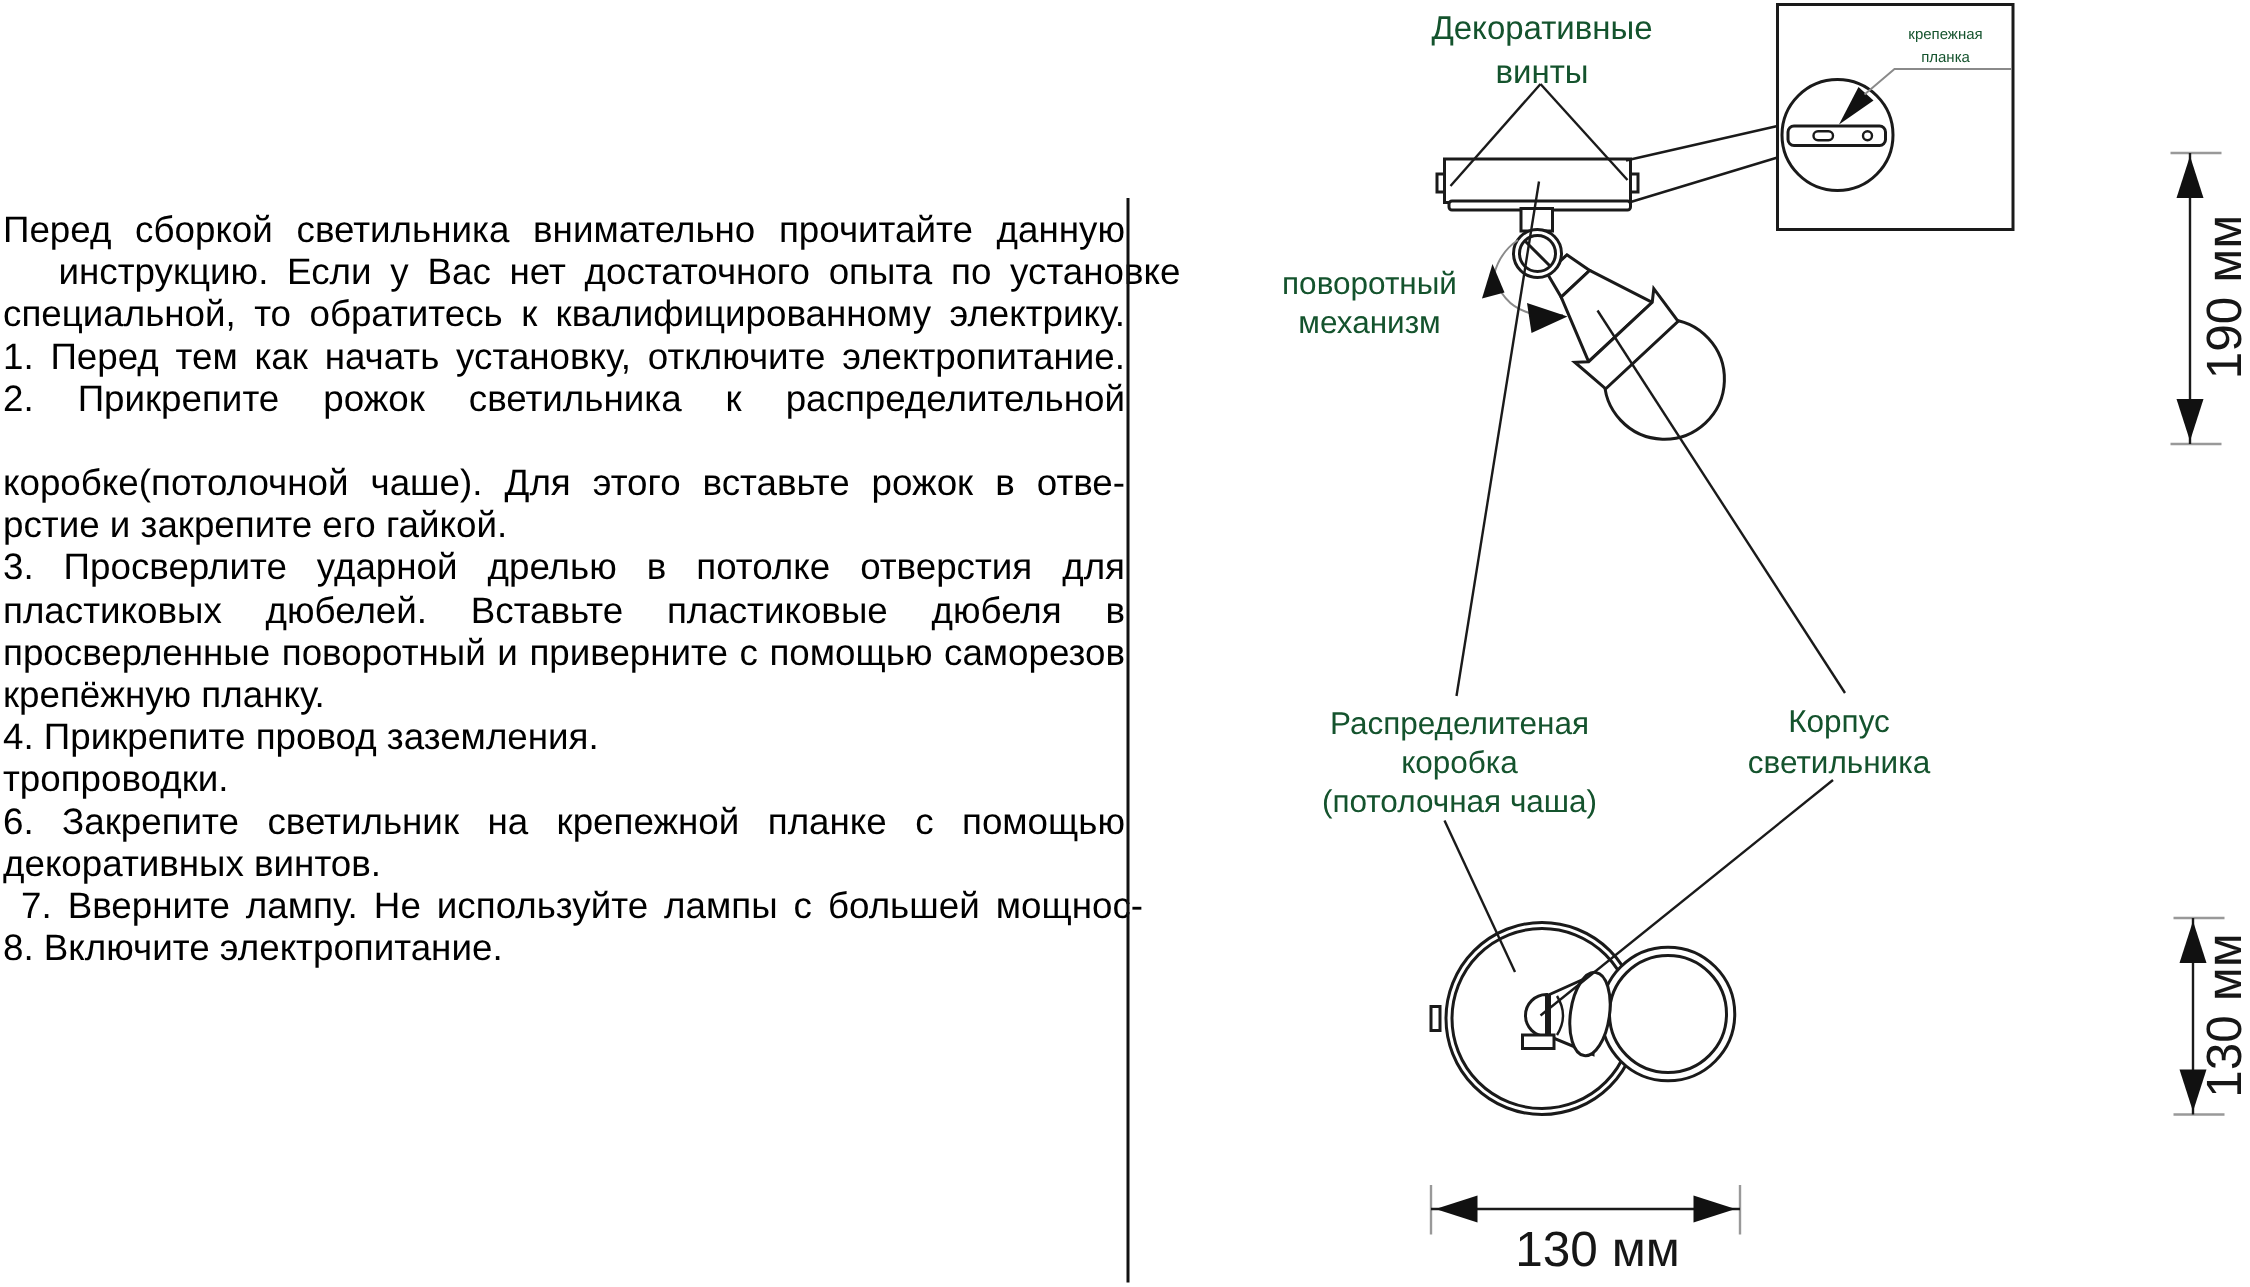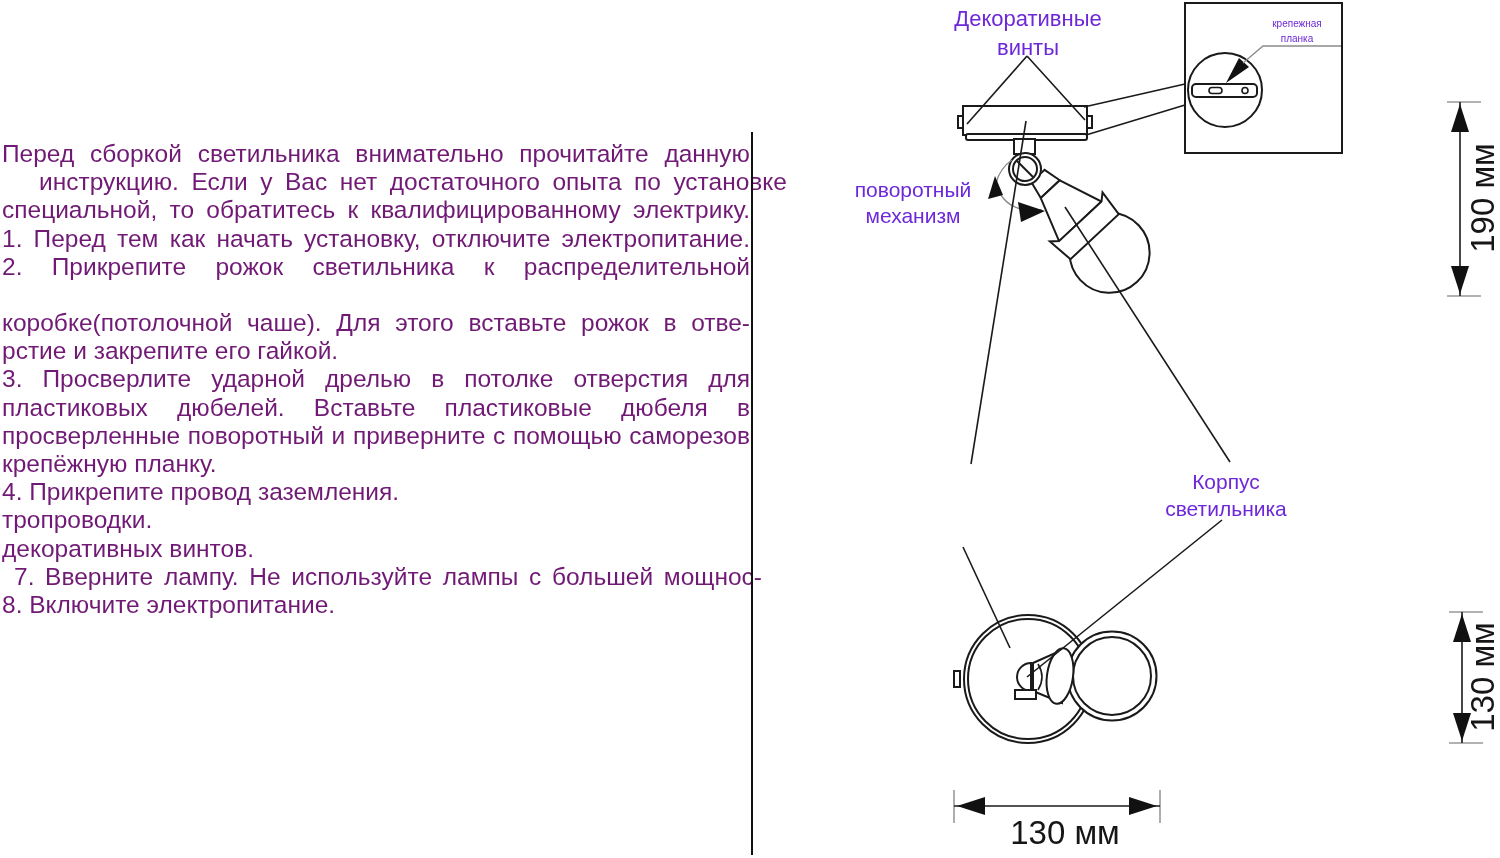--- a/index.html
+++ b/index.html
@@ -1,27 +1,27 @@
 <!DOCTYPE html>
 <html><head>
 <meta charset="utf-8">
 <style>
   html,body{margin:0;padding:0;background:#fff;}
   #page{position:relative;width:1500px;height:858px;background:#fff;overflow:hidden;
         font-family:"Liberation Sans",sans-serif;color:#1a1a1a;}
   
   #instructions{position:absolute;left:2px;top:140px;width:748px;
-                font-size:24.5px;line-height:28.2px;color:#701a75;}
+                font-size:24.5px;line-height:28.2px;color:#000000;}
   .instr-line{width:100%;white-space:nowrap;}
   .instr-line span{white-space:inherit;}
   
   #divider{position:absolute;left:751px;top:132px;width:2px;height:723px;background:#111;}
   
   .dlabel{position:absolute;transform:translateX(-50%);text-align:center;
-          white-space:pre-line;font-size:21px;line-height:26px;color:#6d28d9;}
+          white-space:pre-line;font-size:21px;line-height:26px;color:#14532d;}
   .dlabel.small{font-size:10px;line-height:14.5px;}
   .dimtext{position:absolute;font-size:33px;color:#161616;white-space:nowrap;}
   .dimtext.vert{transform:translate(-50%,-50%) rotate(-90deg);}
   .dimtext.horiz{transform:translateX(-50%);}
   svg{position:absolute;left:0;top:0;}
   .ln{stroke:#1a1a1a;stroke-width:2;fill:none;}
   .thin{stroke:#1a1a1a;stroke-width:1.6;fill:none;}
   .wfill{stroke:#1a1a1a;stroke-width:2;fill:#fff;}
   .blk{fill:#111;stroke:none;}
   .tick{stroke:#999;stroke-width:1.6;fill:none;}
@@ -39,20 +39,21 @@
     <div class="instr-line" style="text-align: justify; text-align-last: justify;"><span>1. Перед тем как начать установку, отключите электропитание.</span></div>
     <div class="instr-line" style="text-align: justify; text-align-last: justify;"><span>2. Прикрепите рожок светильника к распределительной</span></div>
     <div class="instr-line" style="text-align: justify; text-align-last: justify; margin-top: 28px;"><span>коробке(потолочной чаше). Для этого вставьте рожок в отве-</span></div>
     <div class="instr-line"><span>рстие и закрепите его гайкой.</span></div>
     <div class="instr-line" style="text-align: justify; text-align-last: justify;"><span>3. Просверлите ударной дрелью в потолке отверстия для</span></div>
     <div class="instr-line" style="text-align: justify; text-align-last: justify;"><span>пластиковых дюбелей. Вставьте пластиковые дюбеля в</span></div>
     <div class="instr-line" style="text-align: justify; text-align-last: justify;"><span>просверленные поворотный и приверните с помощью саморезов</span></div>
     <div class="instr-line"><span>крепёжную планку.</span></div>
     <div class="instr-line"><span>4. Прикрепите провод заземления.</span></div>
     <div class="instr-line"><span>тропроводки.</span></div>
+    <div class="instr-line" style="text-align: justify; text-align-last: justify;"><span>6. Закрепите светильник на крепежной планке с помощью</span></div>
     <div class="instr-line"><span>декоративных винтов.</span></div>
     <div class="instr-line" style="text-align: justify; text-align-last: justify; margin-left: 12px;"><span>7. Вверните лампу. Не используйте лампы с большей мощнос-</span></div>
     <div class="instr-line"><span>8. Включите электропитание.</span></div>
   </div>
 
   <div id="divider"></div>
 
   <svg width="1500" height="858" viewBox="0 0 1500 858">
 
     <g>
@@ -142,20 +143,23 @@
 
   <div class="dlabel" style="left:1028px;top:4px;font-size:22px;line-height:29px;">Декоративные
 винты</div>
 
   <div class="dlabel" style="left:913px;top:177px;">поворотный
 механизм</div>
 
   <div class="dlabel small" style="left:1297px;top:17px;">крепежная
 планка</div>
 
+  <div class="dlabel" style="left:973px;top:470px;">Распределитеная
+коробка
+(потолочная чаша)</div>
 
   <div class="dlabel" style="left:1226px;top:468px;line-height:27px;">Корпус
 светильника</div>
 
   <div class="dimtext vert" style="left:1483px;top:198px;">190 мм</div>
 
   <div class="dimtext vert" style="left:1483px;top:677px;">130 мм</div>
 
   <div class="dimtext horiz" style="left:1065px;top:814px;">130 мм</div>
 

